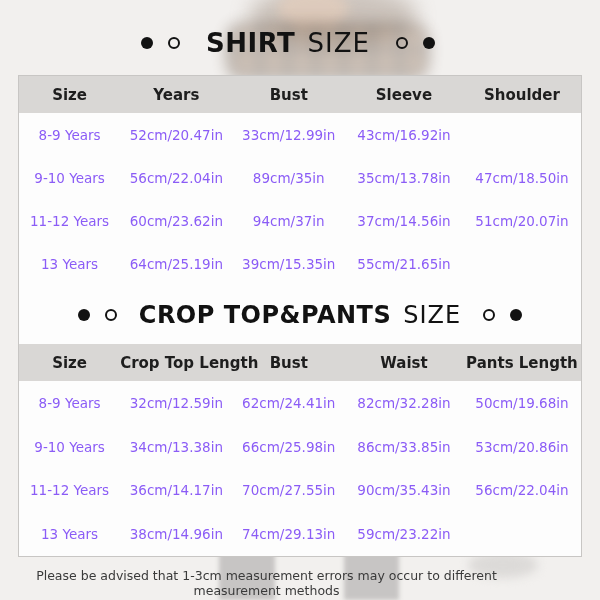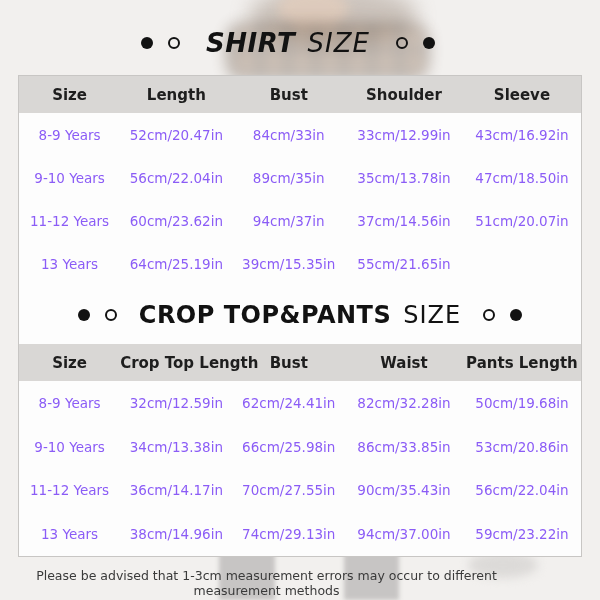--- a/index.html
+++ b/index.html
@@ -42,21 +42,21 @@
     background: #c7c5c4; filter: blur(2px);
   }
   .bg-blob-right {
     left: 468px; top: 552px; width: 70px; height: 26px;
     background: #dcdad8; border-radius: 50%; filter: blur(5px);
   }
 
   
   .title-bar {
     position: absolute; left: 0; width: 576px;
-    display: flex; align-items: center; justify-content: center; font-style: italic;
+    display: flex; align-items: center; justify-content: center;
   }
   .title-bar.shirt { top: 26px; height: 34px; }
   .dot { border-radius: 50%; flex: 0 0 auto; }
   .dot-filled { width: 12px; height: 12px; background: #121212; }
   .dot-open { width: 12px; height: 12px; border: 2px solid #121212; background: transparent; }
   .dot + .dot { margin-left: 15px; }
   .title-text { margin: 0 26px; white-space: nowrap; color: #121212; }
   .title-text .t-bold { font-weight: 800; font-size: 26px; letter-spacing: .5px; }
   .title-text .t-light { font-weight: 400; font-size: 26px; letter-spacing: 1px; margin-left: 7px; }
 
@@ -115,31 +115,30 @@
     <span class="t-light">SIZE</span>
   </span>
   <span class="dot dot-open"></span>
   <span class="dot dot-filled"></span>
 </div>
 
 <div class="panel">
 
   <div class="thead">
     <span>Size</span>
-    <span>Length</span>
+    <span>Years</span>
     <span>Bust</span>
+    <span>Sleeve</span>
     <span>Shoulder</span>
-    <span>Sleeve</span>
   </div>
 
   <div class="tbody tbody-1">
     <div class="trow">
       <span>8-9 Years</span>
       <span>52cm/20.47in</span>
-      <span>84cm/33in</span>
       <span>33cm/12.99in</span>
       <span>43cm/16.92in</span>
     </div>
     <div class="trow">
       <span>9-10 Years</span>
       <span>56cm/22.04in</span>
       <span>89cm/35in</span>
       <span>35cm/13.78in</span>
       <span>47cm/18.50in</span>
     </div>
@@ -196,19 +195,18 @@
       <span>11-12 Years</span>
       <span>36cm/14.17in</span>
       <span>70cm/27.55in</span>
       <span>90cm/35.43in</span>
       <span>56cm/22.04in</span>
     </div>
     <div class="trow">
       <span>13 Years</span>
       <span>38cm/14.96in</span>
       <span>74cm/29.13in</span>
-      <span>94cm/37.00in</span>
       <span>59cm/23.22in</span>
     </div>
   </div>
 </div>
 
 <div class="footer-note">Please be advised that 1-3cm measurement errors may occur to different measurement methods</div>
 
 </body></html>

